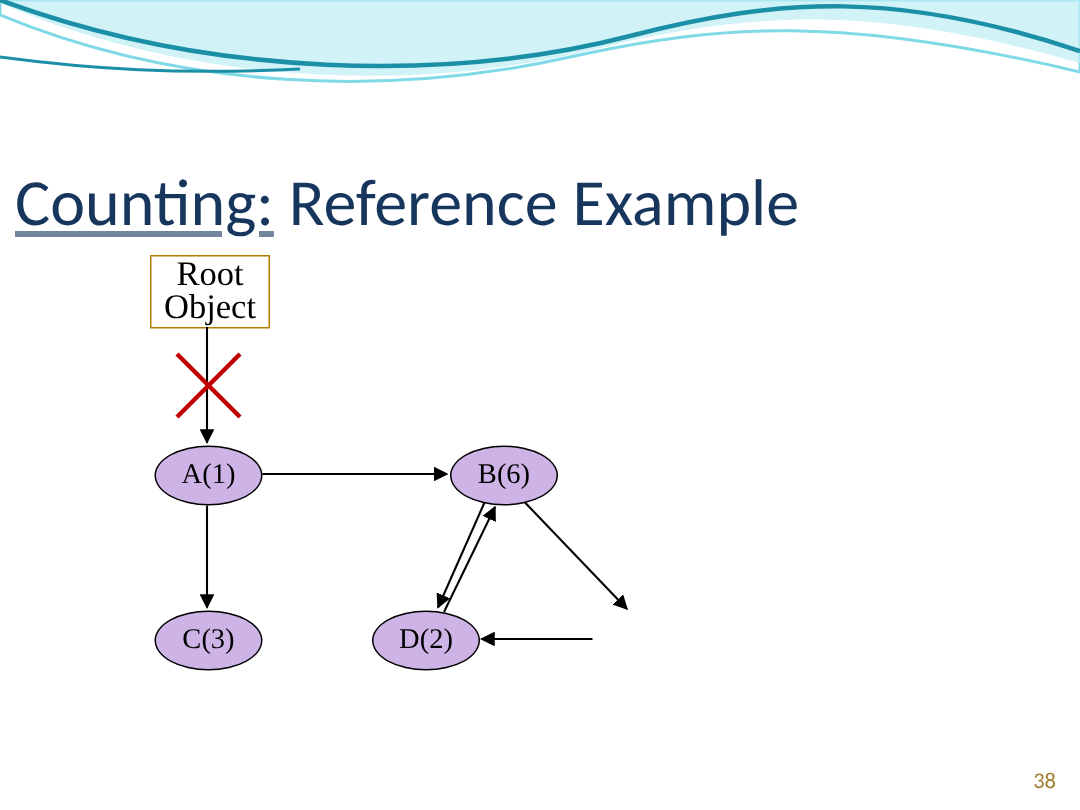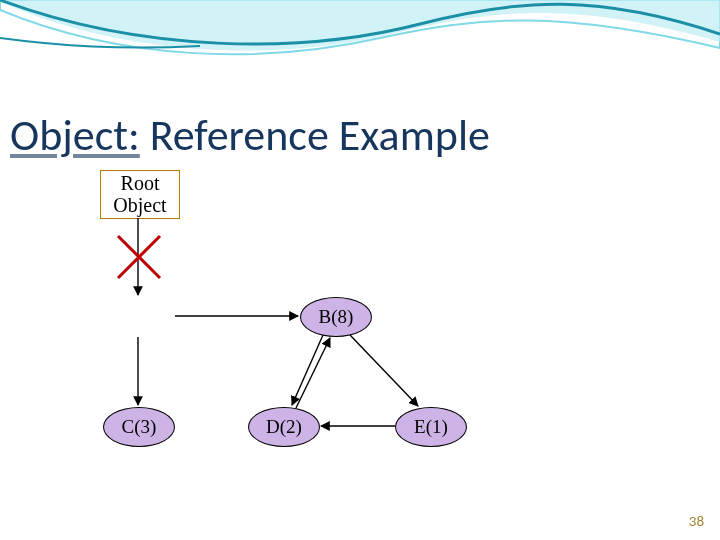--- a/index.html
+++ b/index.html
@@ -34,21 +34,21 @@
   .root-box {
     position: absolute;
     left: 100px;
     top: 170px;
     width: 78px;
     height: 46px;
     border: 1px solid #b07d00;
     background: #fff;
     text-align: center;
     line-height: 22px;
-    font-size: 20px;
+    font-size: 23px;
     color: #000;
     padding-top: 1px;
   }
   .node {
     position: absolute;
     width: 70px;
     height: 38px;
     border: 1px solid #000;
     border-radius: 50%;
     background: #cdb3e6;
@@ -78,32 +78,32 @@
 <div class="slide">
 
   <svg class="overlay" viewBox="0 0 720 540">
     <path d="M0,10 C120,60 260,65 380,38 C480,16 560,10 720,48 L720,0 L0,0 Z" fill="none" stroke="#7fd9e6" stroke-width="2"></path>
     <path d="M0,2 C130,58 280,62 400,32 C500,8 580,2 720,42 L720,0 L0,0 Z" fill="#bdeef5" opacity="0.7"></path>
     <path d="M0,0 C140,52 300,55 420,24 C520,-2 600,-6 720,34" fill="none" stroke="#1a8fa6" stroke-width="3"></path>
     <path d="M0,38 C60,46 120,50 200,46" fill="none" stroke="#1a8fa6" stroke-width="2"></path>
   </svg>
 
   <div class="title">
-    <span class="u">Object:</span><span> Reference Example</span>
+    <span class="u">Counting:</span><span> Reference Example</span>
   </div>
 
   <div class="root-box">
     <span>Root</span><br>
     <span>Object</span>
   </div>
 
-  <div class="node" style="left:300px; top:297px;"><span>B(8)</span></div>
+  <div class="node" style="left:103px; top:297px;"><span>A(1)</span></div>
+  <div class="node" style="left:300px; top:297px;"><span>B(6)</span></div>
   <div class="node" style="left:103px; top:407px;"><span>C(3)</span></div>
   <div class="node" style="left:248px; top:407px;"><span>D(2)</span></div>
-  <div class="node" style="left:395px; top:407px;"><span>E(1)</span></div>
 
   <svg class="overlay" viewBox="0 0 720 540">
     <defs>
       <marker id="arr" viewBox="0 0 10 10" refX="9" refY="5" markerWidth="7" markerHeight="7" orient="auto-start-reverse">
         <path d="M0,0 L10,5 L0,10 z" fill="#000"></path>
       </marker>
     </defs>
 
     <line x1="138" y1="218" x2="138" y2="295" stroke="#000" stroke-width="1.4" marker-end="url(#arr)"></line>
     <g>

